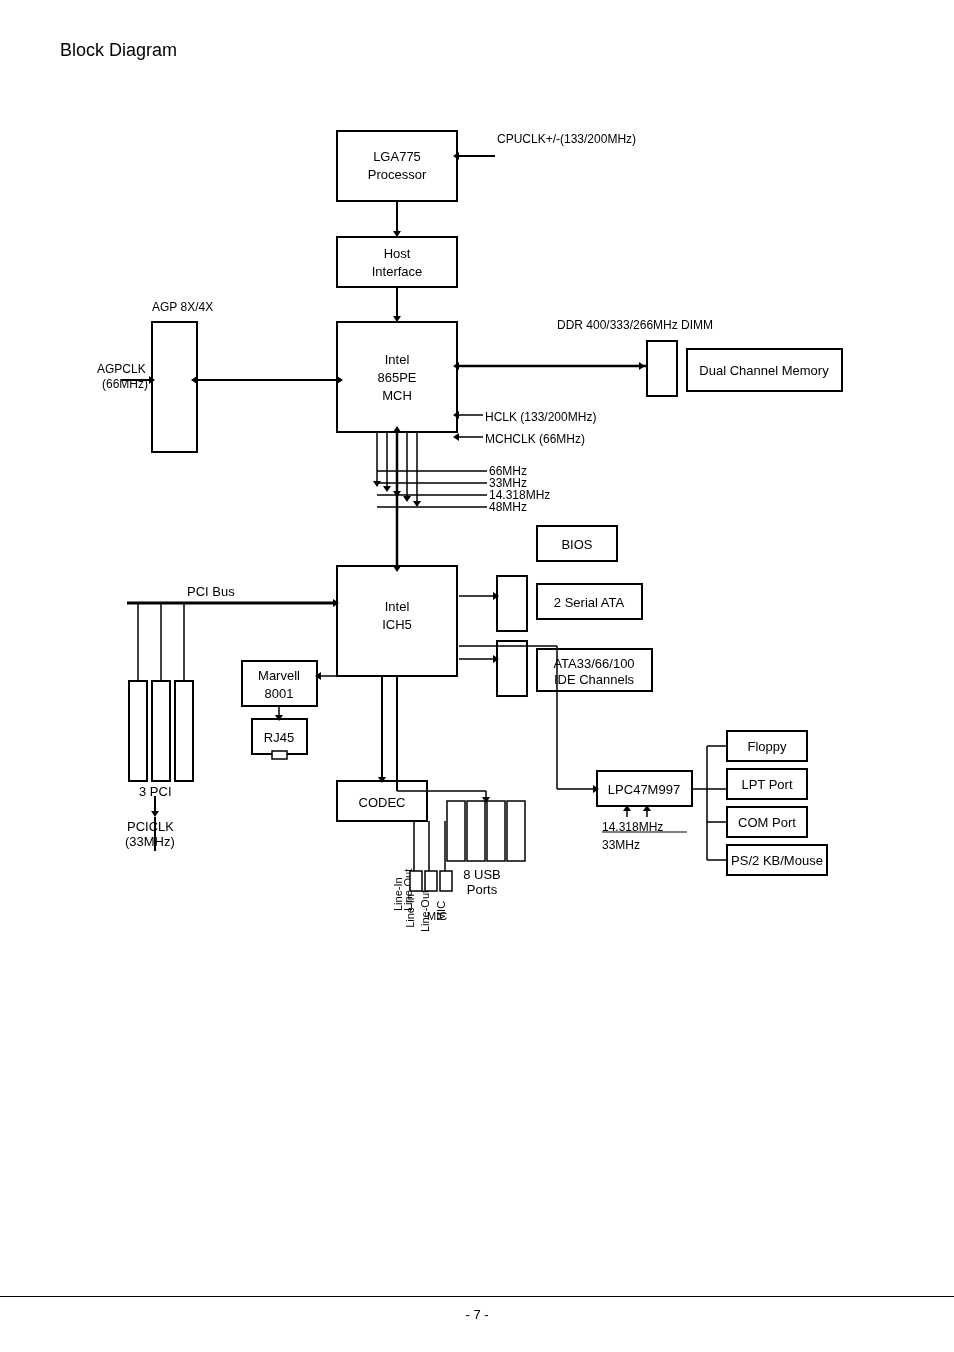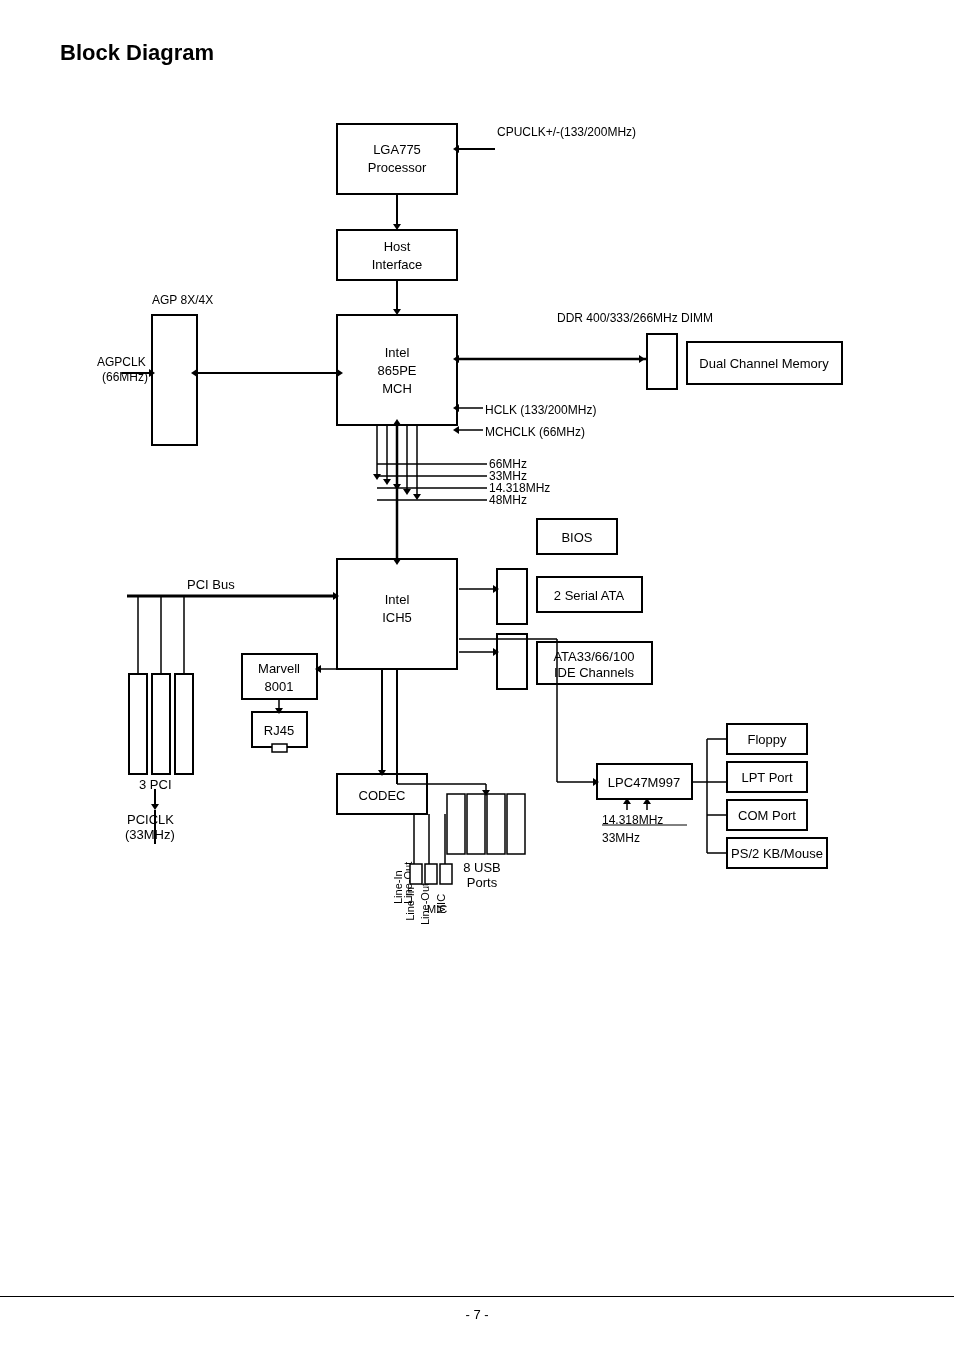--- a/index.html
+++ b/index.html
@@ -12,23 +12,23 @@
       color: #000;
       position: relative;
     }
     .page {
       width: 954px;
       min-height: 1352px;
       padding: 40px 60px 40px 60px;
       position: relative;
     }
     h1 {
-      font-size: 22px;
-      font-weight: bold;
-      margin-bottom: 28px;
+      font-size: 18px;
+      font-weight: normal;
+      margin-bottom: 40px;
     }
     .diagram-container {
       position: relative;
       width: 820px;
       height: 1100px;
       margin: 0 auto;
     }
     
     .diagram-svg {
       position: absolute;

